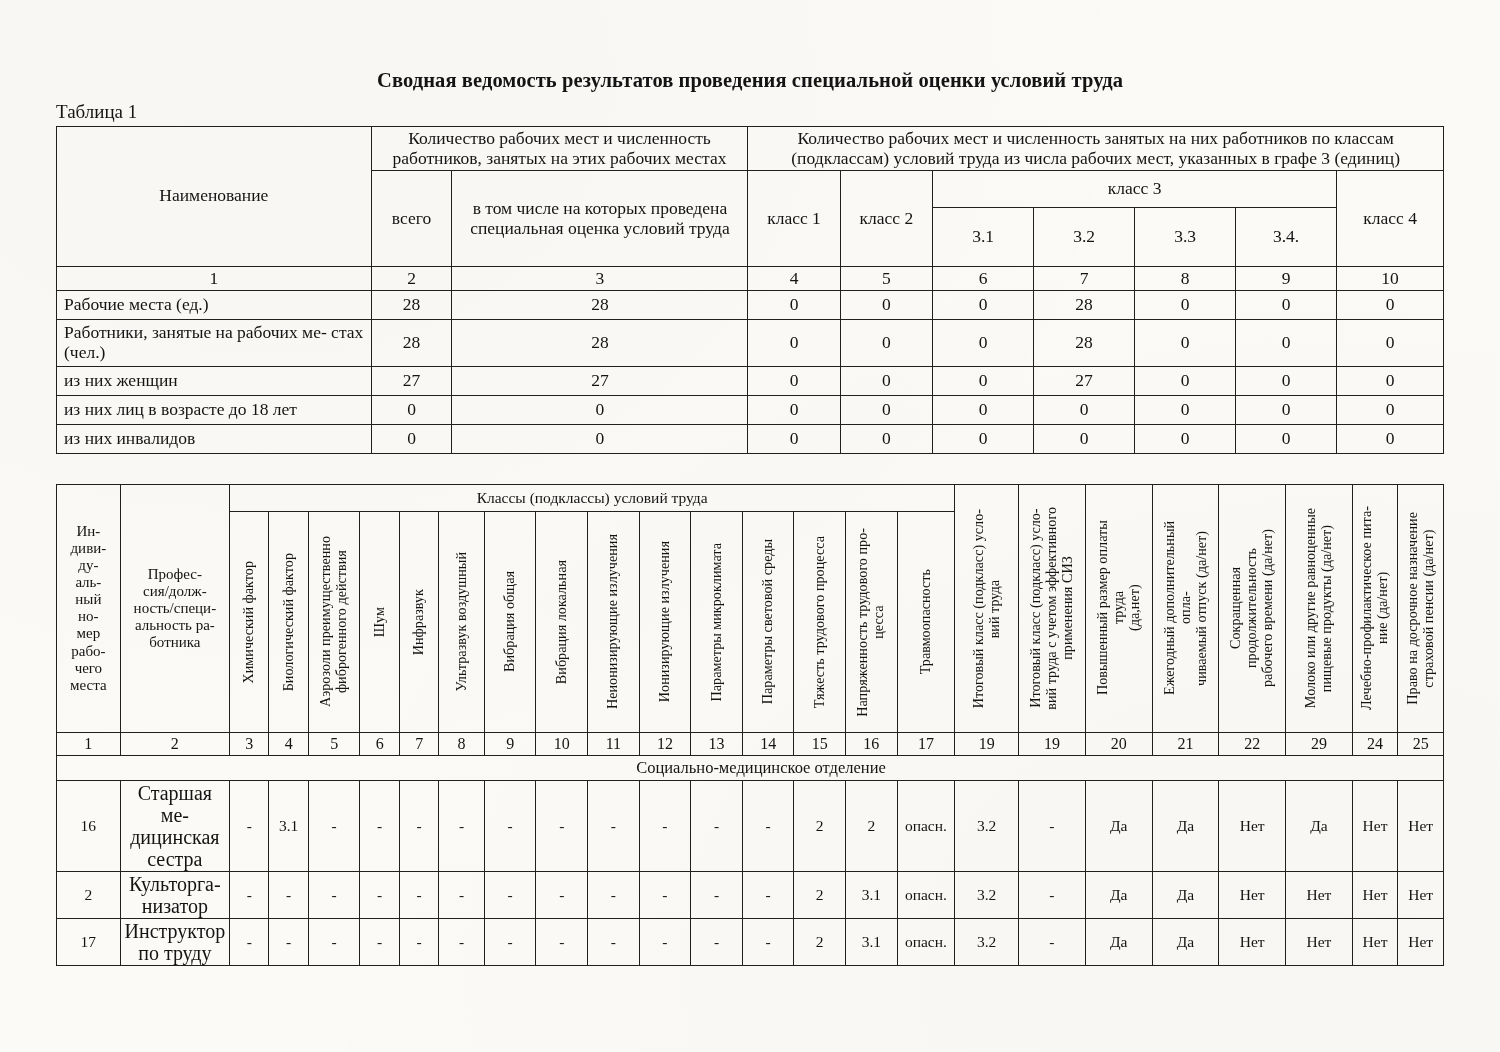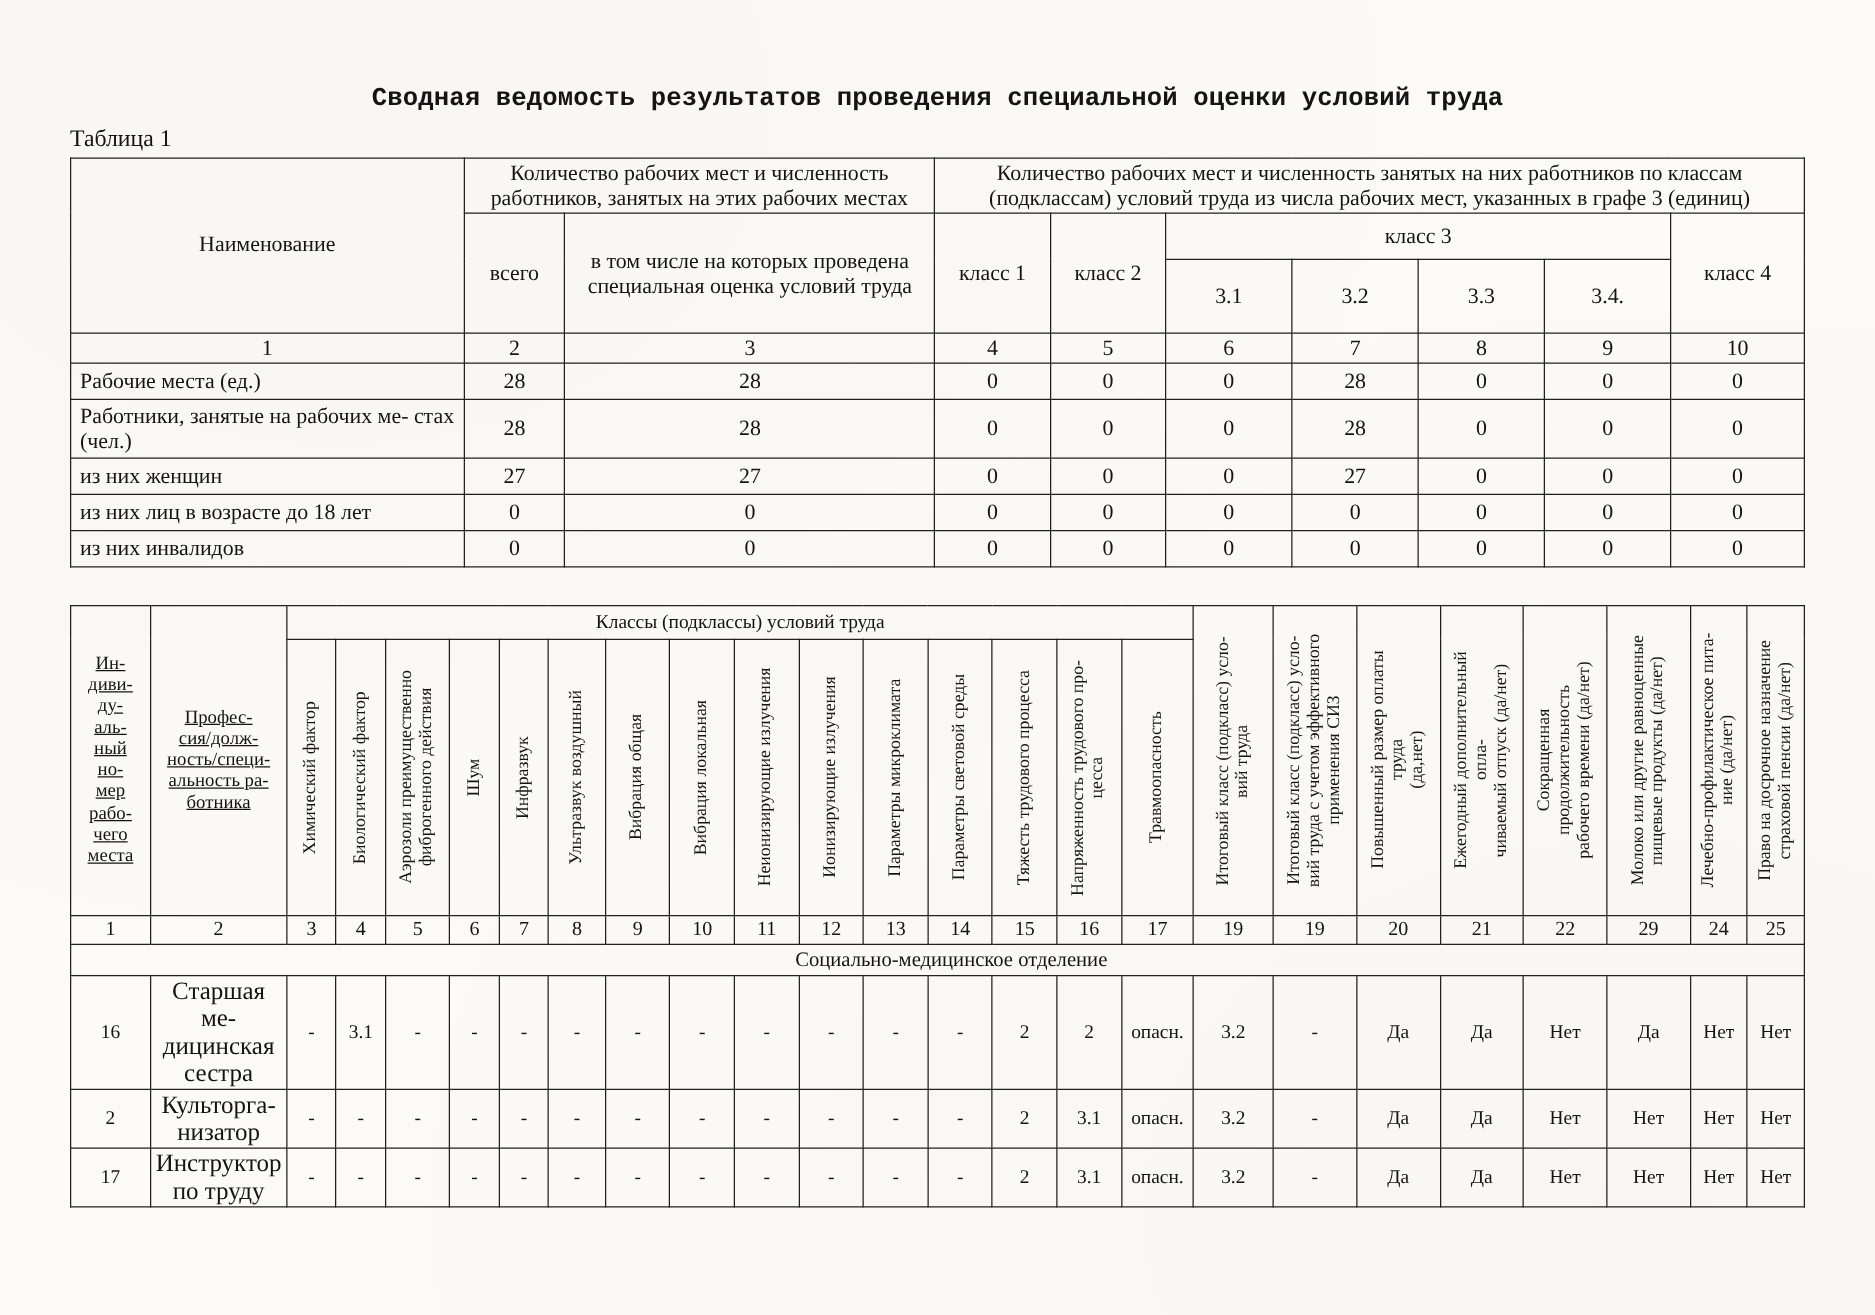--- a/index.html
+++ b/index.html
@@ -27,21 +27,20 @@
       radial-gradient(ellipse at 88% 92%, rgba(0,0,0,0.016), rgba(0,0,0,0) 60%),
       #fbfaf7;
   }
   .doc-title {
     text-align: center;
     font-weight: bold;
     font-size: 20.5px;
     letter-spacing: 0.1px;
     padding-top: 68px;
     line-height: 1.2;
-    font-family: Liberation Mono, monospace;
   }
   .org-line {
     margin-top: 26px;
     font-size: 20.5px;
     line-height: 1.34;
     text-align: justify;
   }
   .org-label { white-space: nowrap; }
   .org-value {
     text-decoration: underline;
@@ -97,21 +96,20 @@
     line-height: 1.12;
     font-size: 14.2px;
     margin: 0 auto;
     max-height: 204px;
   }
   #table2 .stacked {
     font-size: 15px;
     line-height: 1.14;
     padding: 3px 1px;
     white-space: pre-line;
-    text-decoration: underline;
   }
   #table2 .numrow td { height: 20px; font-size: 16px; }
   #table2 .section-row td {
     height: 22px;
     font-size: 16.5px;
     text-align: center;
     padding-left: 24px;
   }
   #table2 .datarow td { height: 38px; }
   #table2 .datarow td.profession {

